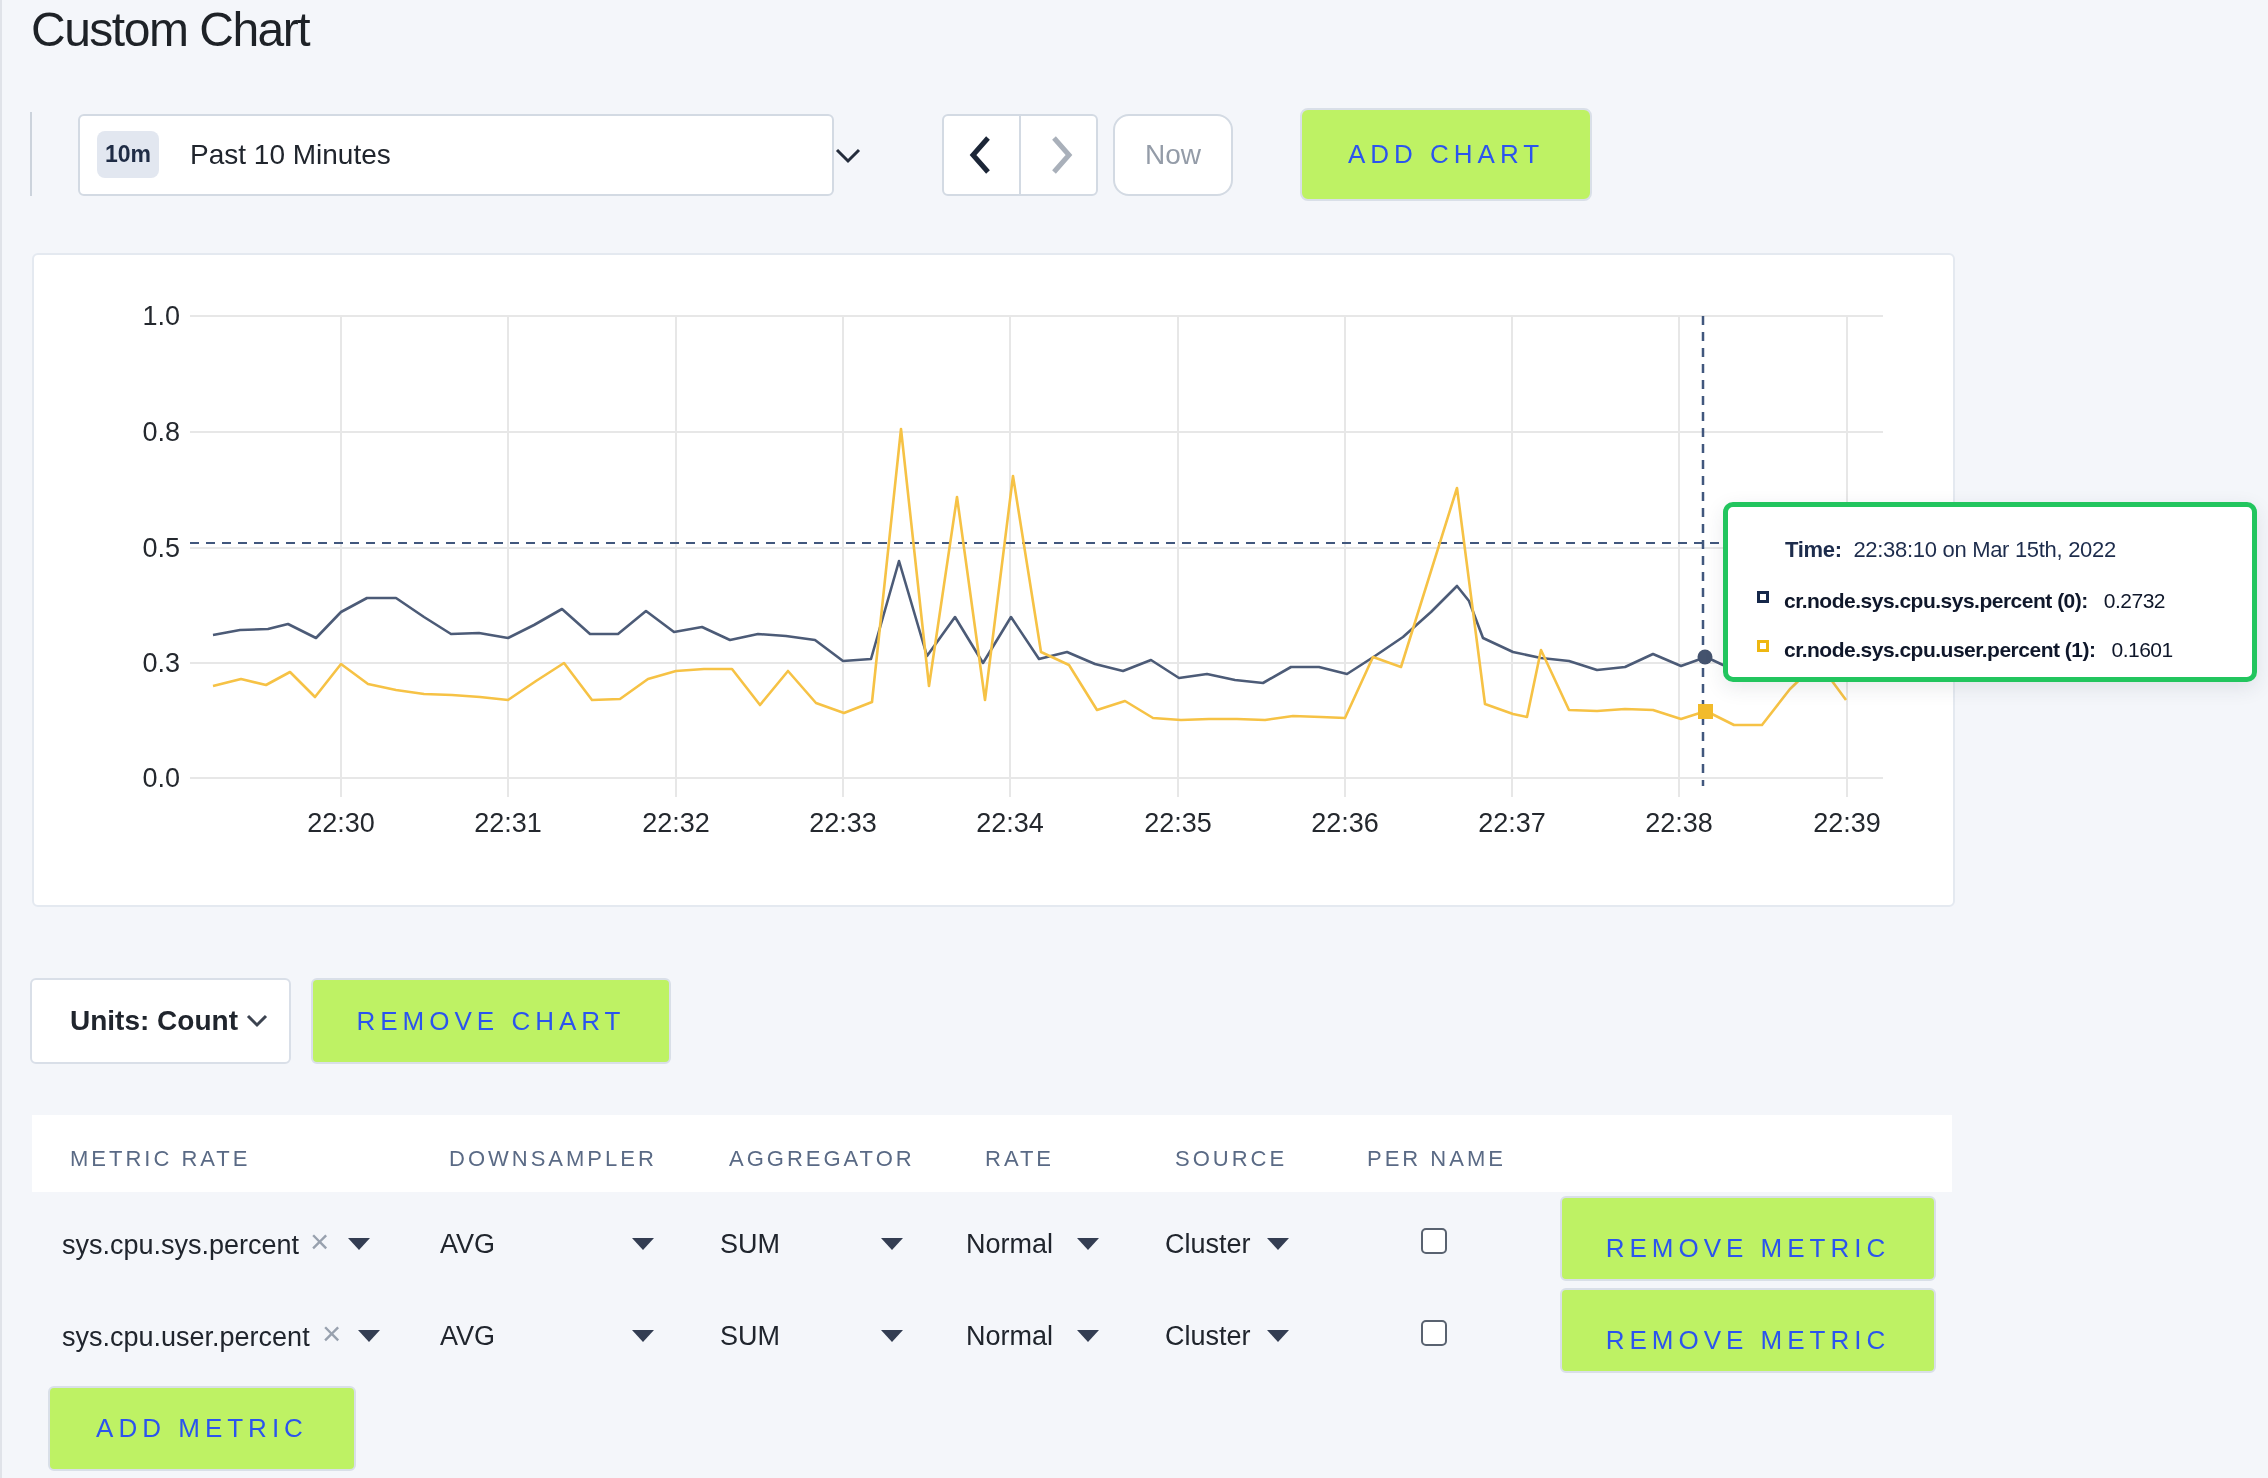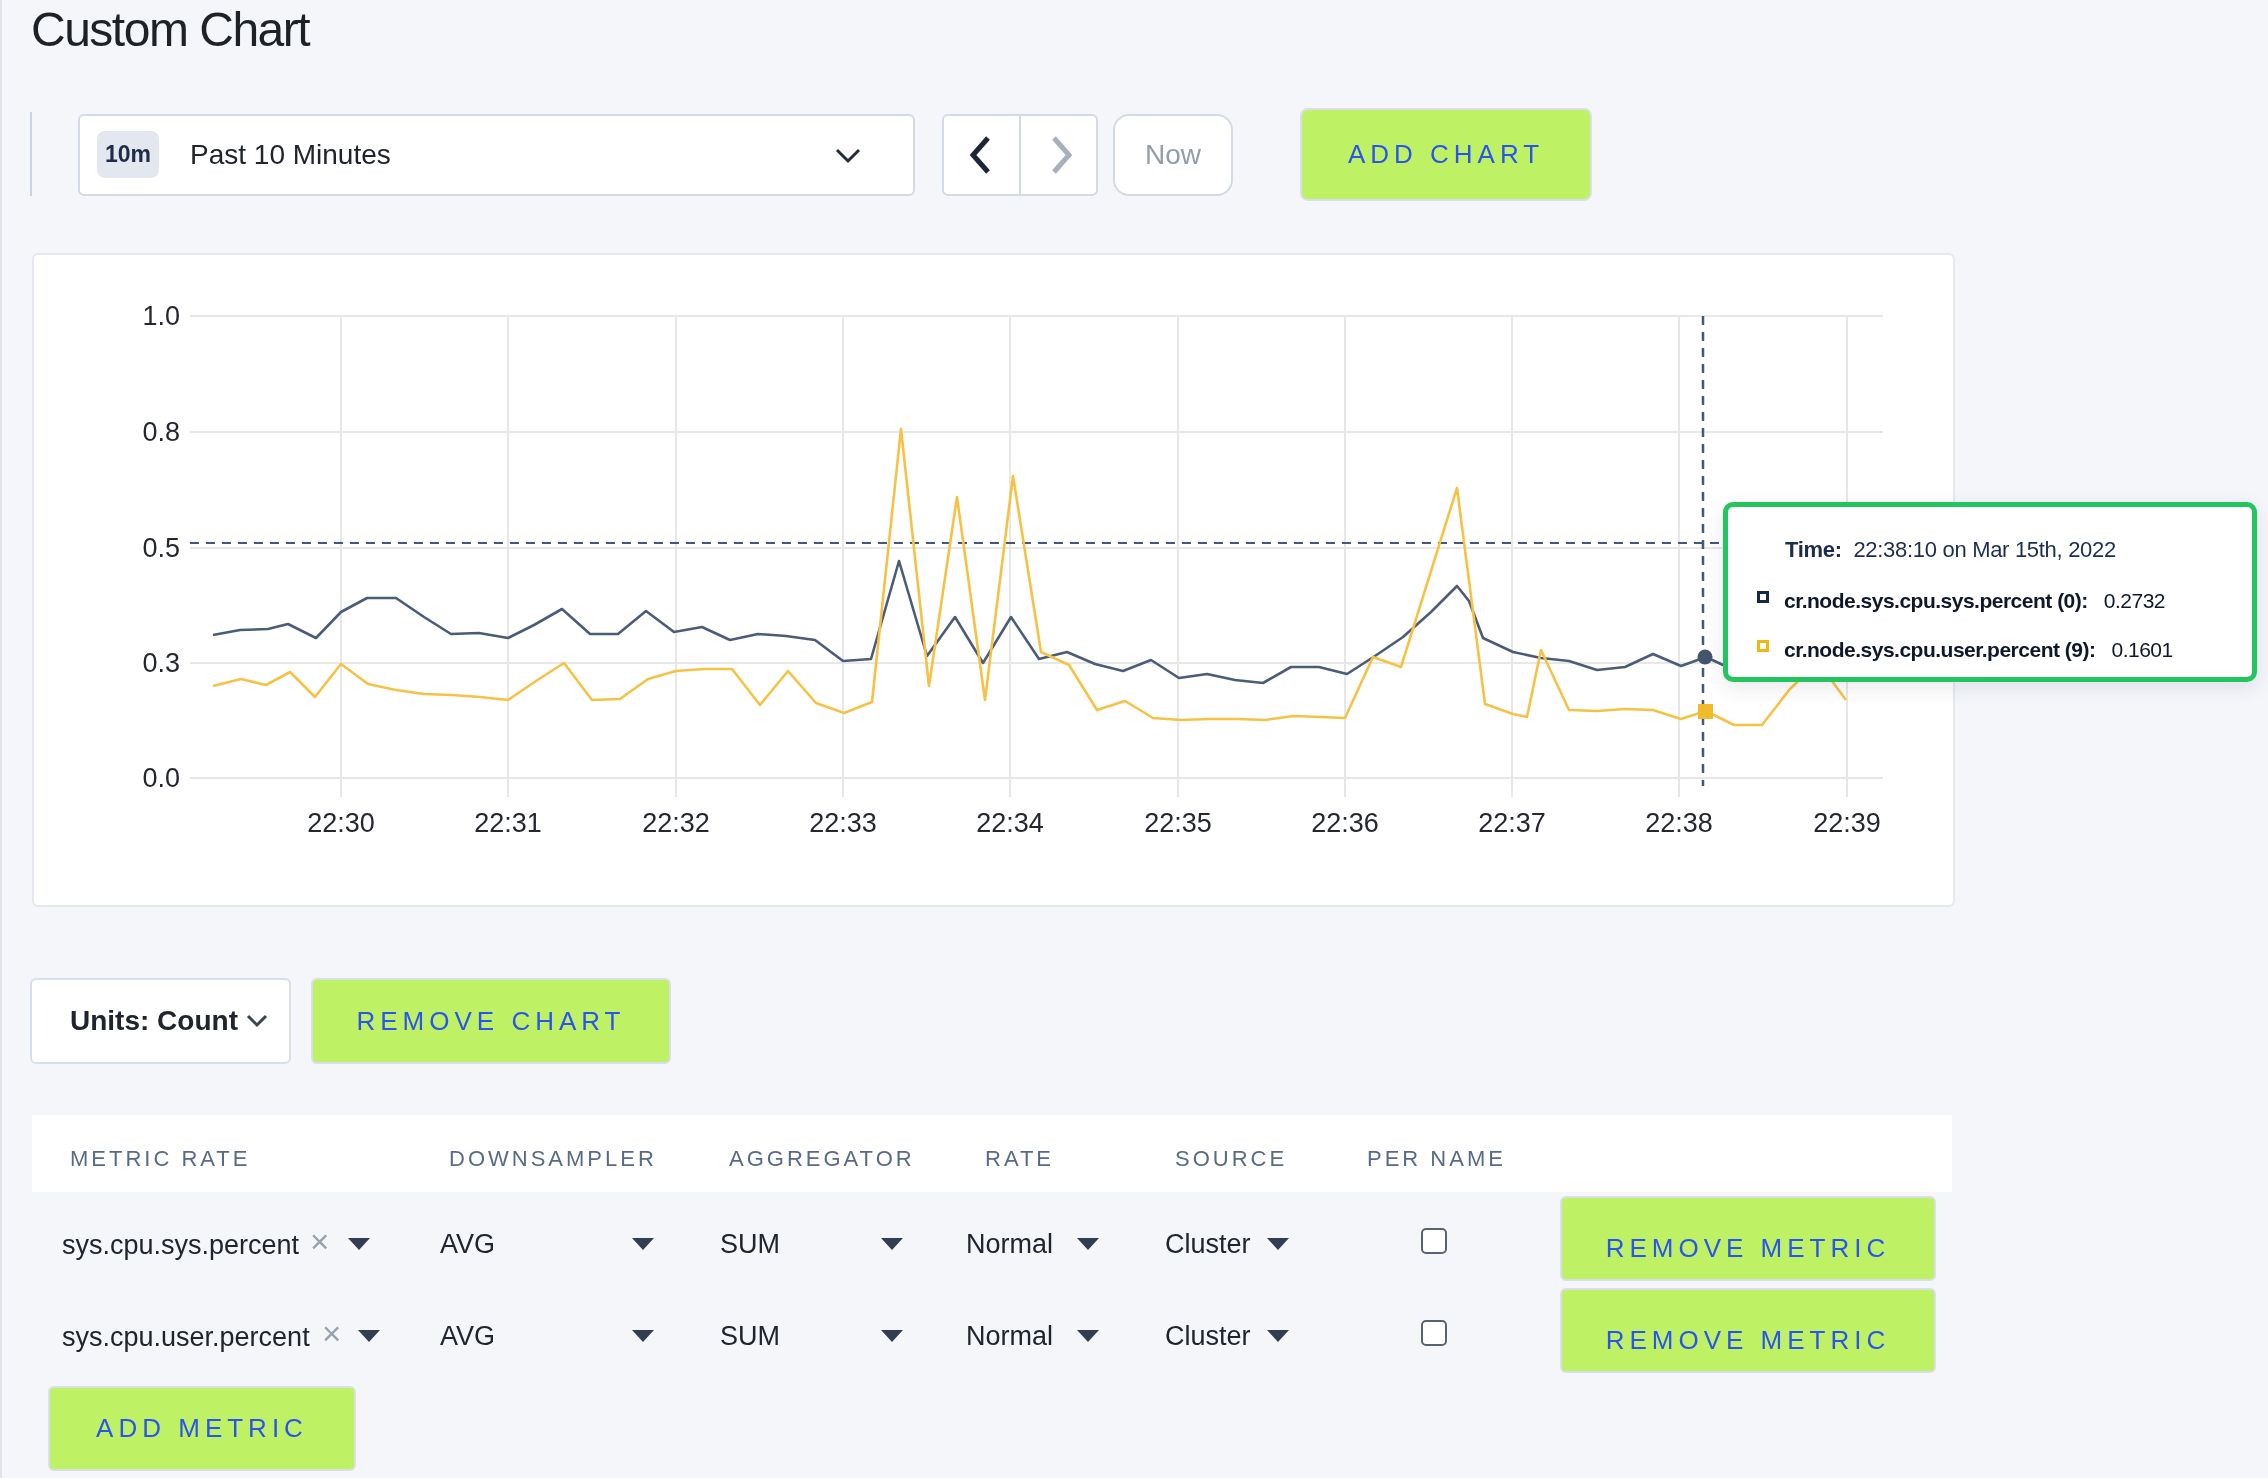--- a/index.html
+++ b/index.html
@@ -1,20 +1,20 @@
 <!DOCTYPE html>
 <html><head><meta charset="utf-8"><style>
 * { margin:0; padding:0; box-sizing:border-box; }
 html,body { width:2268px; height:1478px; background:#f4f6fa; font-family:"Liberation Sans",sans-serif; overflow:hidden; }
 .abs { position:absolute; }
 .btn { position:absolute; background:#bef264; border:2px solid #d9dfe8; border-radius:6px;
   color:#2b54ee; font-size:26px; letter-spacing:5px; font-weight:500; text-align:center; }
 #title { left:31px; top:2px; font-size:48px; font-weight:500; color:#1e2227; letter-spacing:-1.5px; }
 #leftbar { left:30px; top:112px; width:2px; height:84px; background:#ccd3dc; }
-#timesel { left:78px; top:114px; width:837px; height:82px; background:#fff; border:2px solid #d3dae3; border-radius:6px; }
+#timesel { left:78px; top:114px; width:756px; height:82px; background:#fff; border:2px solid #d3dae3; border-radius:6px; }
 #badge10m { left:17px; top:15px; width:62px; height:47px; background:#e2e7f0; border-radius:8px;
   color:#1f2c45; font-size:23px; font-weight:700; line-height:47px; text-align:center; }
 #pastlabel { left:110px; top:0px; height:78px; line-height:78px; font-size:28px; color:#20252d; }
 #arrowgrp { left:942px; top:114px; width:156px; height:82px; background:#fff; border:2px solid #d3dae3; border-radius:6px; }
 #arrowdiv { left:1019px; top:114px; width:2px; height:82px; background:#d3dae3; }
 #nowbtn { left:1113px; top:114px; width:120px; height:82px; background:#fff; border:2px solid #d3dae3; border-radius:16px;
   color:#949ca8; font-size:28px; line-height:78px; text-align:center; font-weight:500; letter-spacing:0; }
 #addchart { left:1300px; top:108px; width:292px; height:93px; line-height:89px; border-radius:8px; }
 #panel { left:32px; top:253px; width:1923px; height:654px; background:#fff; border:2px solid #e4e9f0; border-radius:6px; }
 #chartsvg { position:absolute; left:0; top:0; width:2268px; height:1478px; }
@@ -95,21 +95,21 @@
 <polyline points="213,635 240,630 268,629 288,624 316,638 341,612 367,598 396,598 424,617 451,634 479,633 508,638 534,625 562,609 590,634 618,634 646,611 674,632 702,627 730,640 758,634 786,636 815,640 843,661 871,659 899,561 927,656 955,617 983,663 1011,617 1039,659 1067,652 1095,664 1123,671 1151,660 1179,678 1207,674 1235,680 1263,683 1291,667 1319,667 1347,674 1375,656 1403,637 1431,612 1457,586 1469,601 1483,638 1513,652 1541,658 1569,661 1597,670 1625,667 1653,654 1681,666 1706,657 1723,665 1736,668" fill="none" stroke="#4c5b77" stroke-width="2.6" stroke-linejoin="round"></polyline>
 <polyline points="213,686 241,679 266,685 290,672 315,697 341,664 368,684 396,690 424,694 452,695 480,697 508,700 536,681 564,663 592,700 620,699 648,679 676,671 704,669 732,669 760,705 788,671 816,703 844,713 872,702 901,429 929,686 957,497 985,700 1013,476 1041,652 1069,665 1097,710 1125,701 1153,718 1181,720 1209,719 1237,719 1265,720 1293,716 1321,717 1345,718 1373,657 1401,667 1457,488 1485,704 1513,714 1527,717 1541,650 1569,710 1597,711 1625,709 1653,710 1681,719 1706,711 1734,725 1762,725 1790,689 1818,662 1846,700" fill="none" stroke="#f6c245" stroke-width="2.6" stroke-linejoin="round"></polyline>
 <circle cx="1705" cy="657" r="7.5" fill="#44536e"></circle>
 <rect x="1698" y="704" width="15" height="15" fill="#f2bb2b"></rect>
 </svg>
 <div id="tooltip" class="abs">
   <div class="tiprow" style="top:30px"><b>Time:</b>&nbsp;&nbsp;22:38:10 on Mar 15th, 2022</div>
   <div class="sq" style="top:84px; border:3px solid #16284a"></div>
   <div class="tiprow2" style="top:82px"><b>cr.node.sys.cpu.sys.percent (0):</b>&nbsp;&nbsp;&nbsp;0.2732</div>
   <div class="sq" style="top:133px; border:3px solid #eeb711"></div>
-  <div class="tiprow2" style="top:131px"><b>cr.node.sys.cpu.user.percent (9):</b>&nbsp;&nbsp;&nbsp;0.1601</div>
+  <div class="tiprow2" style="top:131px"><b>cr.node.sys.cpu.user.percent (1):</b>&nbsp;&nbsp;&nbsp;0.1601</div>
 </div>
 <div id="unitsbtn" class="abs">
   <div id="unitslab" class="abs">Units: Count</div>
   <svg class="icon" style="left:208px;top:28px" width="36" height="26" viewBox="0 0 36 26">
       <polyline points="8,8 17,17 26,8" fill="none" stroke="#3c4350" stroke-width="3"></polyline>
     </svg>
 </div>
 <div id="removechart" class="btn">REMOVE CHART</div>
 <div id="theader" class="abs"></div>
 <div class="th" style="left:70px">METRIC RATE</div>

